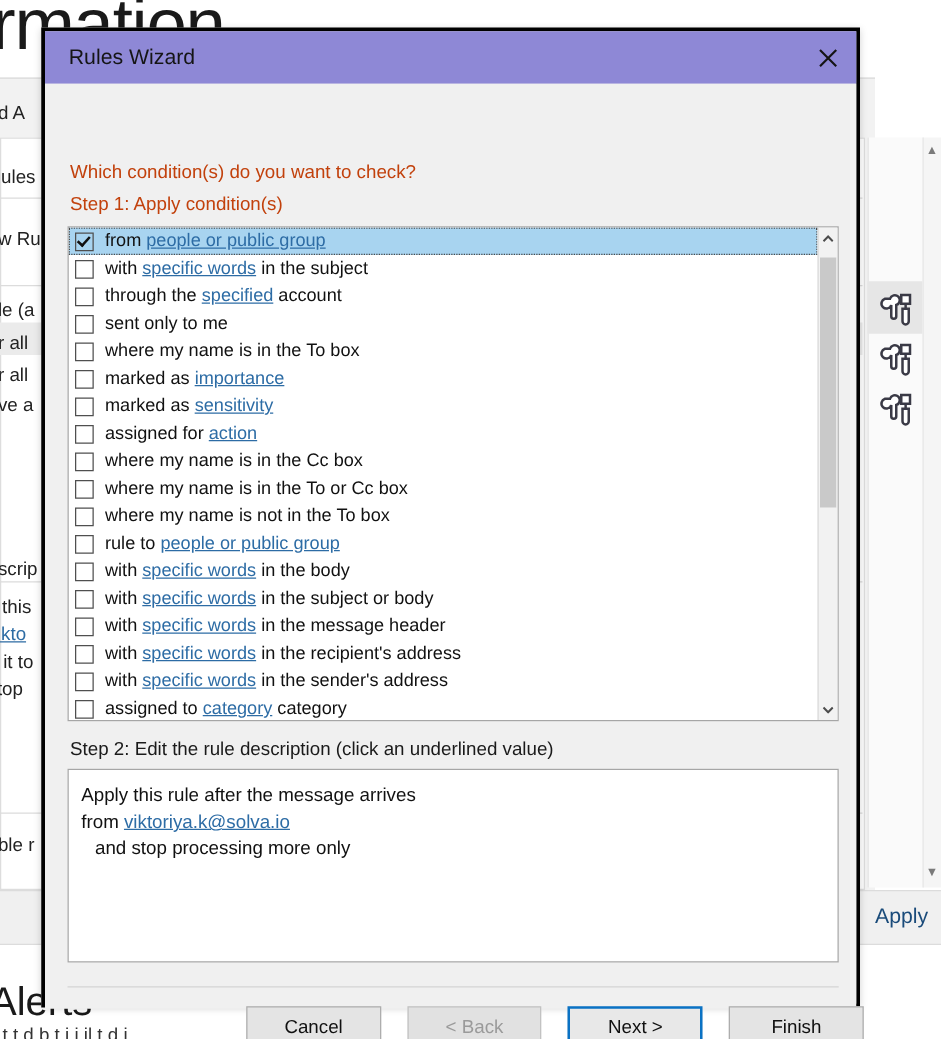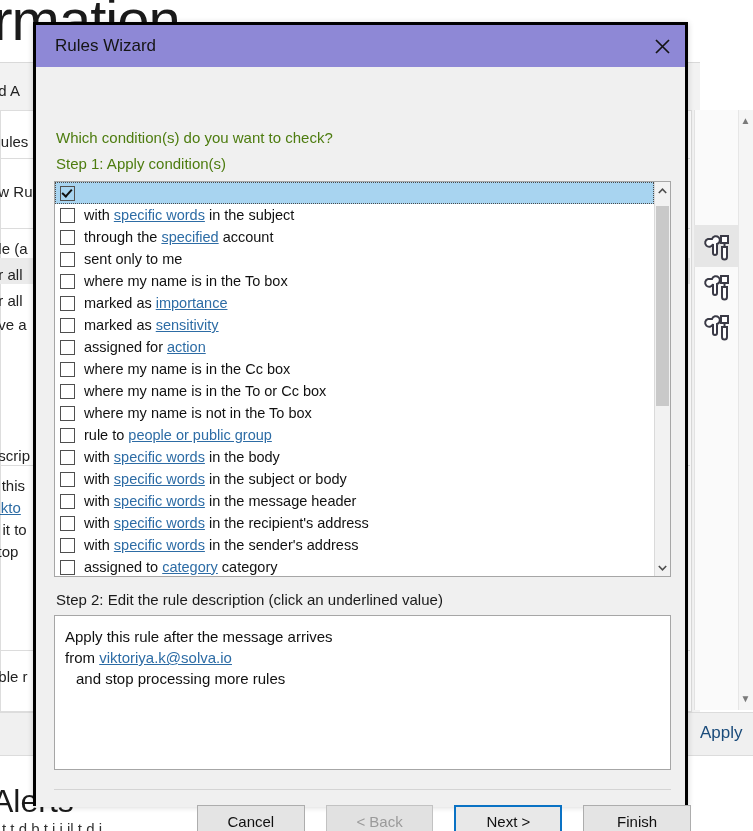--- a/index.html
+++ b/index.html
@@ -134,21 +134,21 @@
   #dlg-body {
     position: relative;
     height: 740px;
     background: #f0f0f0;
   }
 
   .q-text {
     position: absolute;
     left: 20px;
     font-size: 15px;
-    color: #4d7c0f;
+    color: #c2410c;
     white-space: nowrap;
   }
   #q1 { top: 62px; }
   #q2 { top: 88px; }
 
   
   #listbox {
     position: absolute;
     left: 18px;
     top: 114px;
@@ -357,20 +357,21 @@
 
   <div id="dlg-body">
 
     <div class="q-text" id="q1">Which condition(s) do you want to check?</div>
     <div class="q-text" id="q2">Step 1: Apply condition(s)</div>
 
     <div id="listbox">
       <div id="list-inner">
           <div class="li sel">
             <span class="cbx checked"></span>
+            <span><span>from </span><span class="lnk">people or public group</span></span>
           </div>
           <div class="li">
             <span class="cbx"></span>
             <span><span>with </span><span class="lnk">specific words</span><span> in the subject</span></span>
           </div>
           <div class="li">
             <span class="cbx"></span>
             <span><span>through the </span><span class="lnk">specified</span><span> account</span></span>
           </div>
           <div class="li">
@@ -448,21 +449,21 @@
             </svg>
         </div>
       </div>
     </div>
 
     <div id="q3">Step 2: Edit the rule description (click an underlined value)</div>
 
     <div id="descbox">
         <div class="desc-line"><span>Apply this rule after the message arrives</span></div>
         <div class="desc-line"><span>from </span><span class="lnk">viktoriya.k@solva.io</span></div>
-        <div class="desc-line indent"><span>and stop processing more rules</span></div>
+        <div class="desc-line indent"><span>and stop processing more only</span></div>
       </div>
 
     <div id="dlg-sep"></div>
 
     <div id="btnrow">
         <div class="btn">Cancel</div>
         <div class="btn disabled">&lt; Back</div>
         <div class="btn focus">Next &gt;</div>
         <div class="btn">Finish</div>
       </div>

